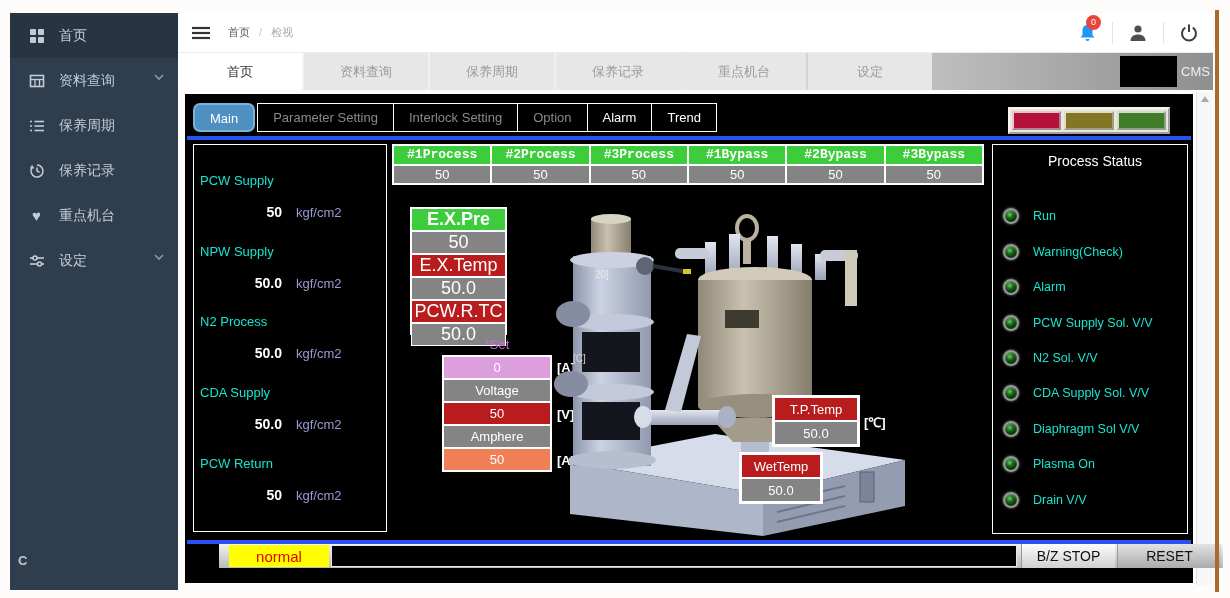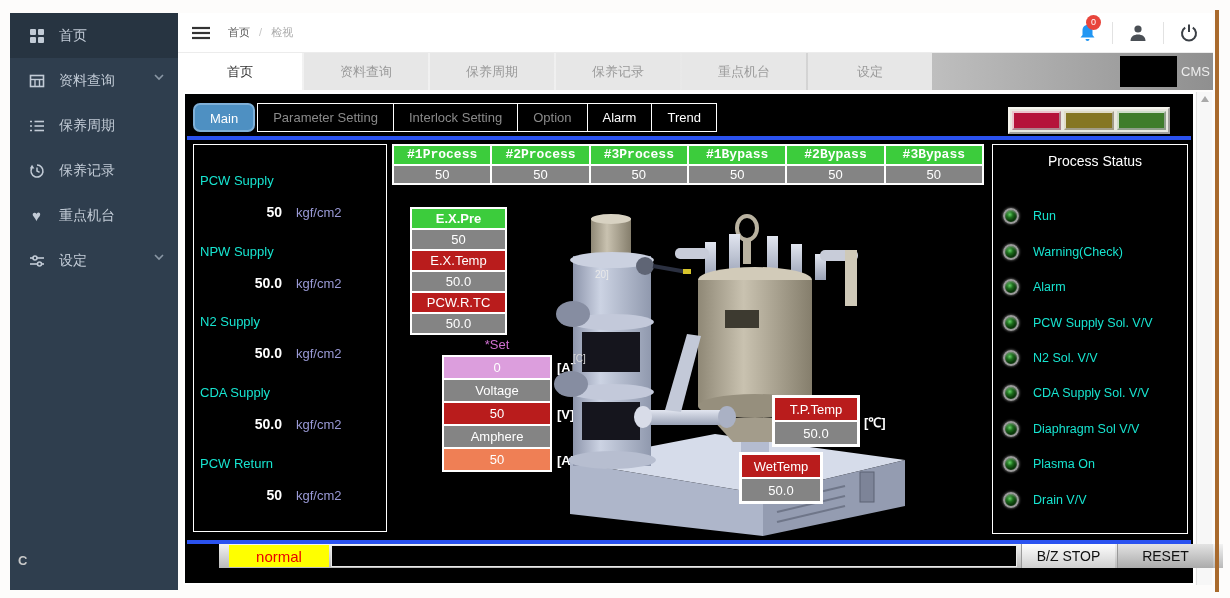--- a/index.html
+++ b/index.html
@@ -48,21 +48,21 @@
   .supply .svrow { display:flex; align-items:baseline; margin-top:16px; }
   .supply .sval { width:82px; text-align:right; color:#fff; font-weight:bold; font-size:14px; }
   .supply .sunit { margin-left:14px; color:#9a9ad6; font-size:13px; }
 
   .ptable { position:absolute; left:207px; top:50px; width:592px; height:41px; display:grid; grid-template-columns:repeat(6,1fr); grid-template-rows:1fr 1fr; border:1px solid #fff; }
   .ptable .cell { border:1px solid #fff; display:flex; align-items:center; justify-content:center; font-size:13px; color:#fff; }
   .ptable .h { background:#3ccc3c; font-weight:bold;font-family:Liberation Mono, monospace; }
   .ptable .v { background:#848484; }
 
   .exbox { position:absolute; left:225px; top:113px; width:97px; height:128px; border:1px solid #fff; display:grid; grid-template-rows:repeat(6,1fr); }
-  .exbox .cell { border:1px solid #fff; display:flex; align-items:center; justify-content:center; font-size:13px; color:#fff; }
+  .exbox .cell { border:1px solid #fff; display:flex; align-items:center; justify-content:center; font-size:18px; color:#fff; }
   .bg-green { background:#3ccc3c; font-weight:bold; }
   .bg-blue { background:#b91c1c; }
   .bg-gray { background:#848484; }
   .bg-pink { background:#dc9edd; }
   .bg-orange { background:#ef7f55; }
 
   .setlabel { position:absolute; left:257px; top:243px; width:110px; text-align:center; color:#cf6fd0; font-size:13px; }
   .setbox { position:absolute; left:257px; top:261px; width:110px; height:117px; border:1px solid #fff; display:grid; grid-template-rows:repeat(5,1fr); }
   .setbox .cell { border:1px solid #fff; display:flex; align-items:center; justify-content:center; font-size:13px; color:#fff; }
   .setunit { position:absolute; left:372px; color:#fff; font-size:13px; font-weight:bold; }
@@ -77,21 +77,21 @@
   .rp-item { display:flex; align-items:center; }
   .led { width:16px; height:16px; border-radius:50%; border:2px solid #9a9a9a; box-shadow:0 0 2px 1px rgba(200,200,200,.35), inset 0 1px 2px rgba(255,255,255,.45);
         background:radial-gradient(circle at 40% 38%, #64d064 0%, #1d6e1d 30%, #0a3a0a 58%, #041f04 100%); }
   .rp-item .rlbl { margin-left:14px; color:#17e4d0; font-size:12.5px; }
 
   .footerbar { position:absolute; left:2px; top:450px; width:1004px; height:24px; background:linear-gradient(180deg,#f2f2f2,#b9b9b9);margin-left:32px; }
   .fb-status { position:absolute; left:10px; top:1px; width:100px; height:22px; background:#ffff00; color:#e80000; font-size:15px; display:flex; align-items:center; justify-content:center; }
   .fb-msg { position:absolute; left:112px; top:1px; width:686px; height:22px; background:#000; border:1px solid #e8e8e8; color:#fff; font-size:13px; }
   .fb-btn { position:absolute; top:0; height:24px; display:flex; align-items:center; justify-content:center; font-size:14px; color:#111; cursor:pointer; border-left:1px solid #999; }
   .fb-bz { left:802px; width:94px; background:linear-gradient(180deg,#fdfdfd,#cfcfcf); }
-  .fb-reset { left:898px; width:96px; background:linear-gradient(180deg,#e3e3e3,#ababab);text-align:center; }
+  .fb-reset { left:898px; width:104px; background:linear-gradient(180deg,#e3e3e3,#ababab);text-align:center; }
 
   
   .scrolltrack { position:absolute; left:1196px; top:92px; width:16px; height:493px; background:#f7f7f7; border-left:1px solid #e0e0e0; z-index:1; }
   .scrollarrow { width:0; height:0; margin:4px auto 0; border-left:4px solid transparent; border-right:4px solid transparent; border-bottom:6px solid #a9a9a9; cursor:pointer; }
   .orangeline { position:absolute; left:1215px; top:10px; width:4px; height:582px; background:#a96a2d; z-index:3; }
 
   svg { display:block; }
   .equip { position:absolute; left:330px; top:120px; }
 </style>
 </head>
@@ -250,21 +250,21 @@
         </div>
     </div>
     <div class="supply">
       <div class="slbl">NPW Supply</div>
       <div class="svrow">
           <span class="sval">50.0</span>
           <span class="sunit">kgf/cm2</span>
         </div>
     </div>
     <div class="supply">
-      <div class="slbl">N2 Supply</div>
+      <div class="slbl">N2 Process</div>
       <div class="svrow">
           <span class="sval">50.0</span>
           <span class="sunit">kgf/cm2</span>
         </div>
     </div>
     <div class="supply">
       <div class="slbl">CDA Supply</div>
       <div class="svrow">
           <span class="sval">50.0</span>
           <span class="sunit">kgf/cm2</span>

